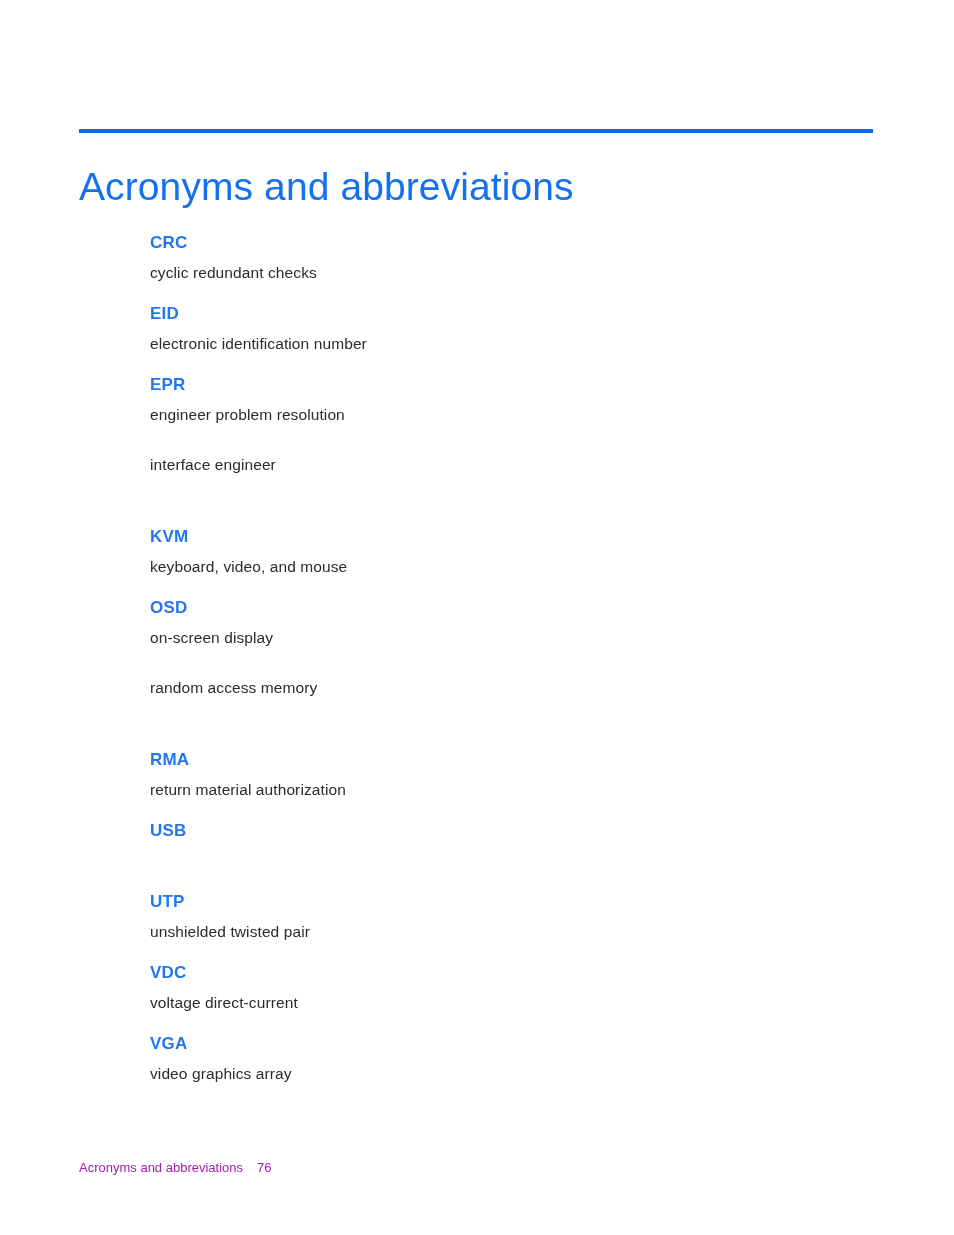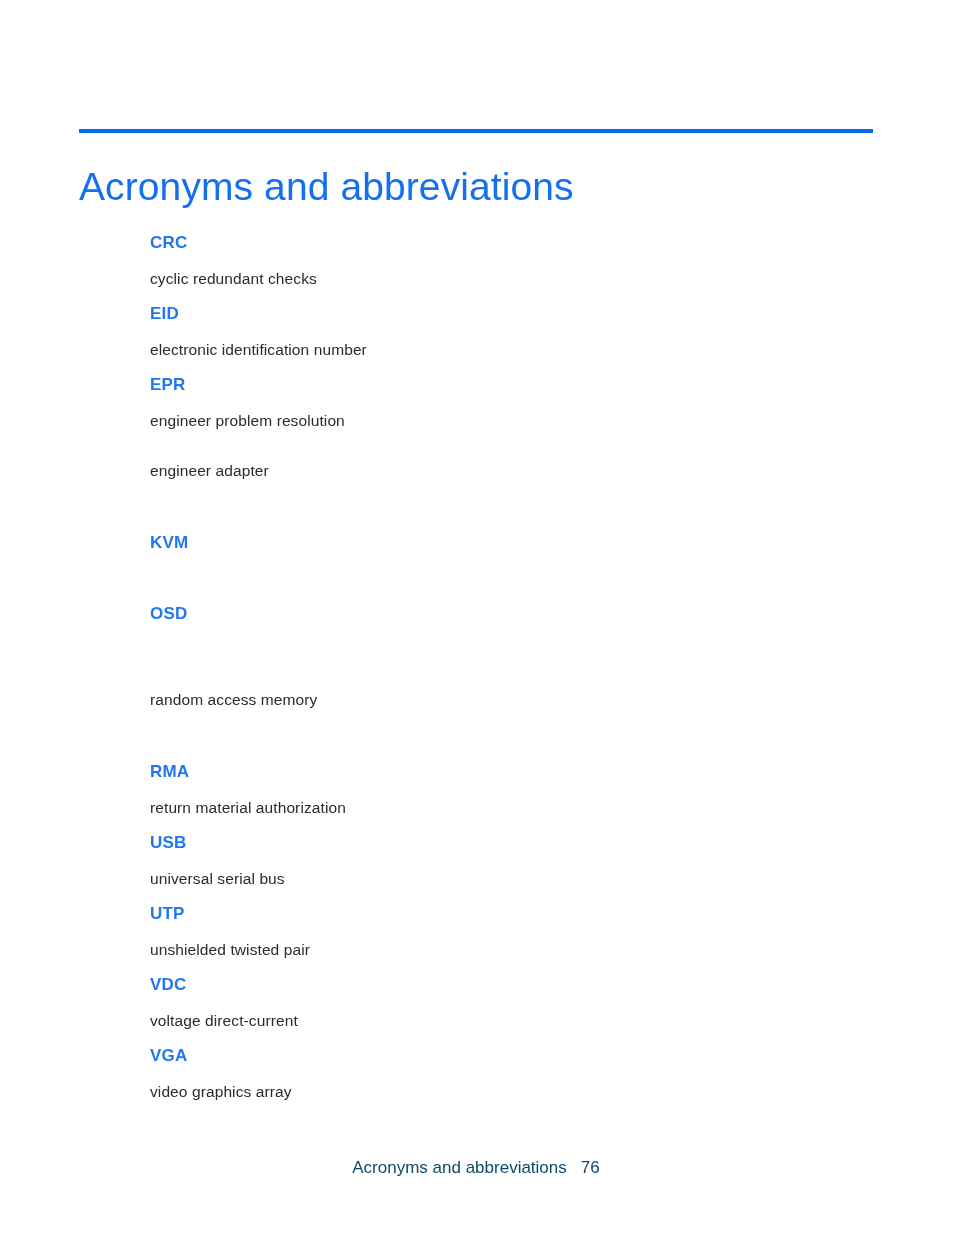--- a/index.html
+++ b/index.html
@@ -61,38 +61,38 @@
 
   .entry-term {
     font-size: 17px;
     line-height: 21px;
     font-weight: 700;
     color: #2277ee;
     letter-spacing: 0.2px;
   }
 
   .entry-definition {
-    margin-top: 16px;
+    margin-top: 10px;
     font-size: 15.5px;
     line-height: 20px;
     font-weight: 400;
     color: #2b2b2b;
     letter-spacing: 0.1px;
   }
 
   
   .footer {
     position: absolute;
     left: 79px;
     top: 1158px;
     width: 794px;
-    text-align: center;
-    font-size: 17px;
+    text-align: left;
+    font-size: 13px;
     line-height: 20px;
-    color: #0c4a6e;
+    color: #a21caf;
     white-space: nowrap;
   }
   .footer-label {
     display: inline;
   }
   .footer-page {
     display: inline;
     margin-left: 14px;
   }
 </style>
@@ -112,38 +112,39 @@
       </div>
       <div class="entry">
         <div class="entry-term">EID</div>
         <div class="entry-definition">electronic identification number</div>
       </div>
       <div class="entry">
         <div class="entry-term">EPR</div>
         <div class="entry-definition">engineer problem resolution</div>
       </div>
       <div class="entry">
-        <div class="entry-definition">engineer adapter</div>
+        <div class="entry-definition">interface engineer</div>
       </div>
       <div class="entry">
         <div class="entry-term">KVM</div>
+        <div class="entry-definition">keyboard, video, and mouse</div>
       </div>
       <div class="entry">
         <div class="entry-term">OSD</div>
+        <div class="entry-definition">on-screen display</div>
       </div>
       <div class="entry">
         <div class="entry-definition">random access memory</div>
       </div>
       <div class="entry">
         <div class="entry-term">RMA</div>
         <div class="entry-definition">return material authorization</div>
       </div>
       <div class="entry">
         <div class="entry-term">USB</div>
-        <div class="entry-definition">universal serial bus</div>
       </div>
       <div class="entry">
         <div class="entry-term">UTP</div>
         <div class="entry-definition">unshielded twisted pair</div>
       </div>
       <div class="entry">
         <div class="entry-term">VDC</div>
         <div class="entry-definition">voltage direct-current</div>
       </div>
       <div class="entry">

